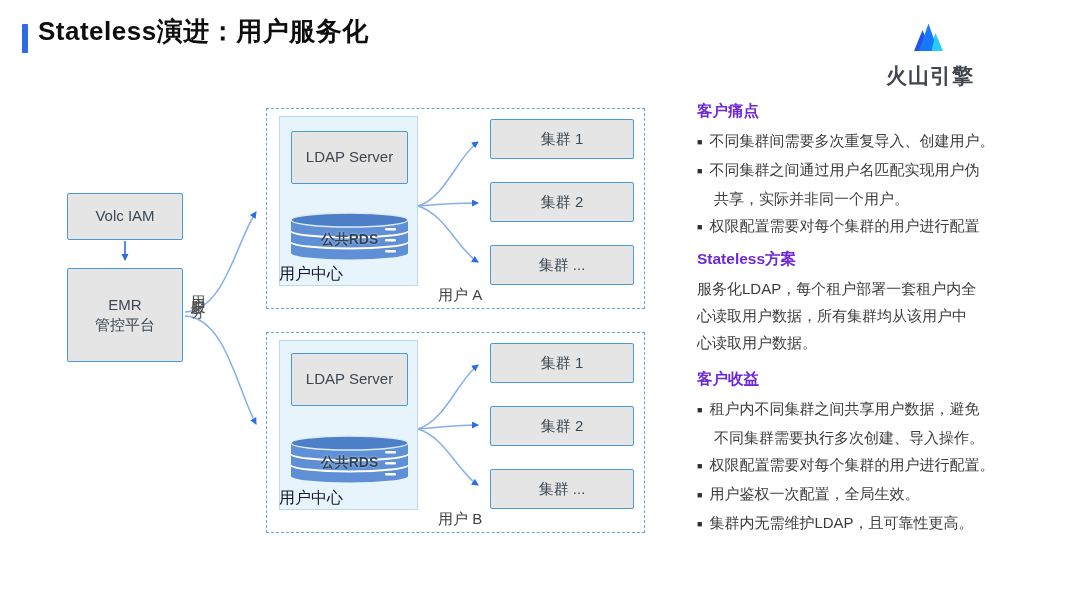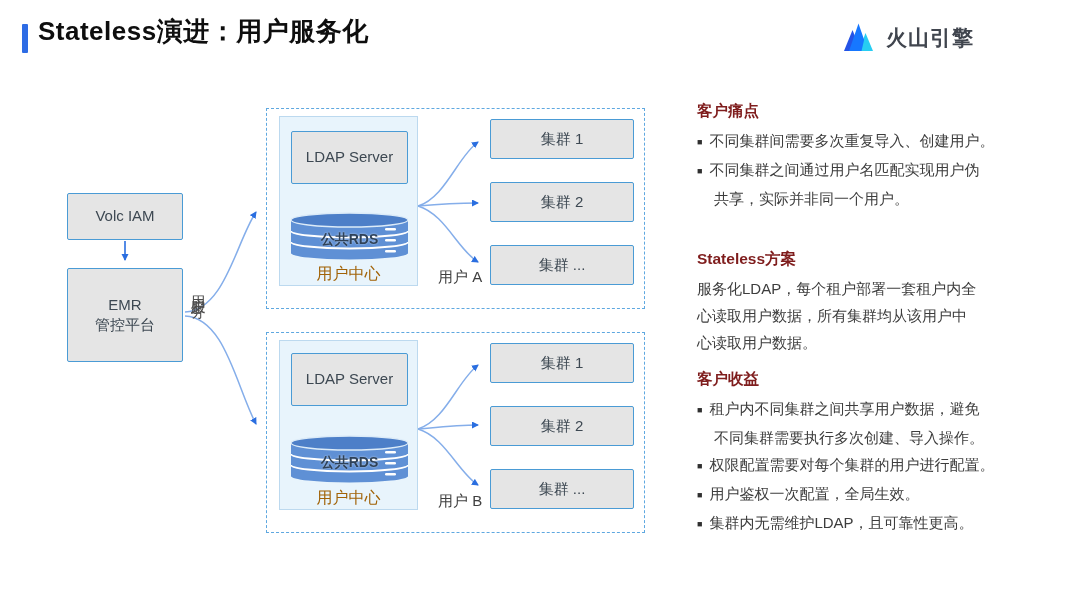--- a/index.html
+++ b/index.html
@@ -3,21 +3,21 @@
 <meta charset="utf-8">
 <style>
   html,body{margin:0;padding:0;background:#ffffff;}
   .slide{
     position:relative;width:1008px;height:592px;background:#ffffff;overflow:hidden;
     font-family:"Liberation Sans","DejaVu Sans",sans-serif;
   }
   
   .accent-bar{position:absolute;left:22px;top:24px;width:6px;height:29px;background:#2e6ce5;border-radius:1px;}
   .page-title{position:absolute;left:38px;top:14px;margin:0;font-size:26px;font-weight:700;color:#0e0e0e;letter-spacing:.5px;}
-  .logo{position:absolute;right:34px;top:22px;display:flex;align-items:center;gap:8px;}
+  .logo{position:absolute;right:34px;top:22px;display:flex;align-items:center;gap:8px;flex-direction:column;}
   .brand-name{font-size:21px;font-weight:700;color:#40454e;letter-spacing:1px;}
   
   .node{
     position:absolute;background:#e5e5e5;border:1.4px solid #4a9bd5;border-radius:2px;
     display:flex;align-items:center;justify-content:center;flex-direction:column;
     font-size:15px;color:#3d4852;box-sizing:border-box;line-height:1.35;
   }
   .volc-iam{left:67px;top:193px;width:116px;height:47px;}
   .emr{left:67px;top:268px;width:116px;height:94px;}
   .vlabel{
@@ -33,34 +33,34 @@
     border:1px solid #bcd9ef;box-sizing:border-box;
   }
   .ldap{left:24px;top:22px;width:117px;height:53px;}
   .tenant-b .ldap{top:20px;}
   .cyl{position:absolute;left:24px;top:103px;width:117px;height:48px;}
   .tenant-b .cyl{top:102px;}
   .cyl-label{
     position:absolute;left:0;top:19px;width:100%;text-align:center;font-size:14px;font-weight:600;
     color:#2f4258;text-shadow:0 0 2px rgba(255,255,255,.65);
   }
-  .center-label{position:absolute;left:12px;top:155px;width:139px;text-align:center;font-size:16px;color:#a16207;}
+  .center-label{position:absolute;left:12px;top:155px;width:139px;font-size:16px;color:#0f172a;}
   .cluster{left:223px;width:144px;height:40px;}
   .cluster-1{top:10px;}
   .cluster-2{top:73px;}
   .cluster-3{top:136px;}
-  .user-label{position:absolute;left:171px;top:159px;font-size:15px;color:#404040;}
+  .user-label{position:absolute;left:171px;top:177px;font-size:15px;color:#404040;}
   
   .connectors{position:absolute;left:0;top:0;pointer-events:none;}
   
   .info{position:absolute;left:697px;width:352px;}
   .sec-pain{top:100px;}
   .sec-plan{top:248px;}
   .sec-gain{top:368px;}
-  .sec-h{font-size:15.5px;font-weight:700;color:#7f1d1d;margin:0 0 5px 0;line-height:22px;}
+  .sec-h{font-size:15.5px;font-weight:700;color:#6d28d9;margin:0 0 5px 0;line-height:22px;}
   .line{font-size:15px;color:#3d3d3d;line-height:27px;white-space:nowrap;}
   .cont{padding-left:17px;}
   .bullet{font-size:9px;color:#2f2f2f;margin-right:7px;vertical-align:1px;}
 </style>
 </head>
 <body>
 
 <div class="slide">
 
   <span class="accent-bar"></span>
@@ -153,20 +153,21 @@
     <div class="node cluster cluster-2">集群 2</div>
     <div class="node cluster cluster-3">集群 ...</div>
     <div class="user-label">用户 B</div>
   </div>
 
   <div class="info sec-pain" style="position:absolute;">
     <div class="sec-h">客户痛点</div>
     <div class="line"><span class="bullet">■</span><span>不同集群间需要多次重复导入、创建用户。</span></div>
     <div class="line"><span class="bullet">■</span><span>不同集群之间通过用户名匹配实现用户伪</span></div>
     <div class="line cont">共享，实际并非同一个用户。</div>
+    <div class="line"><span class="bullet">■</span><span>权限配置需要对每个集群的用户进行配置</span></div>
   </div>
 
   <div class="info sec-plan" style="position:absolute;">
     <div class="sec-h">Stateless方案</div>
     <div class="line">服务化LDAP，每个租户部署一套租户内全</div>
     <div class="line">心读取用户数据，所有集群均从该用户中</div>
     <div class="line">心读取用户数据。</div>
   </div>
 
   <div class="info sec-gain" style="position:absolute;">

